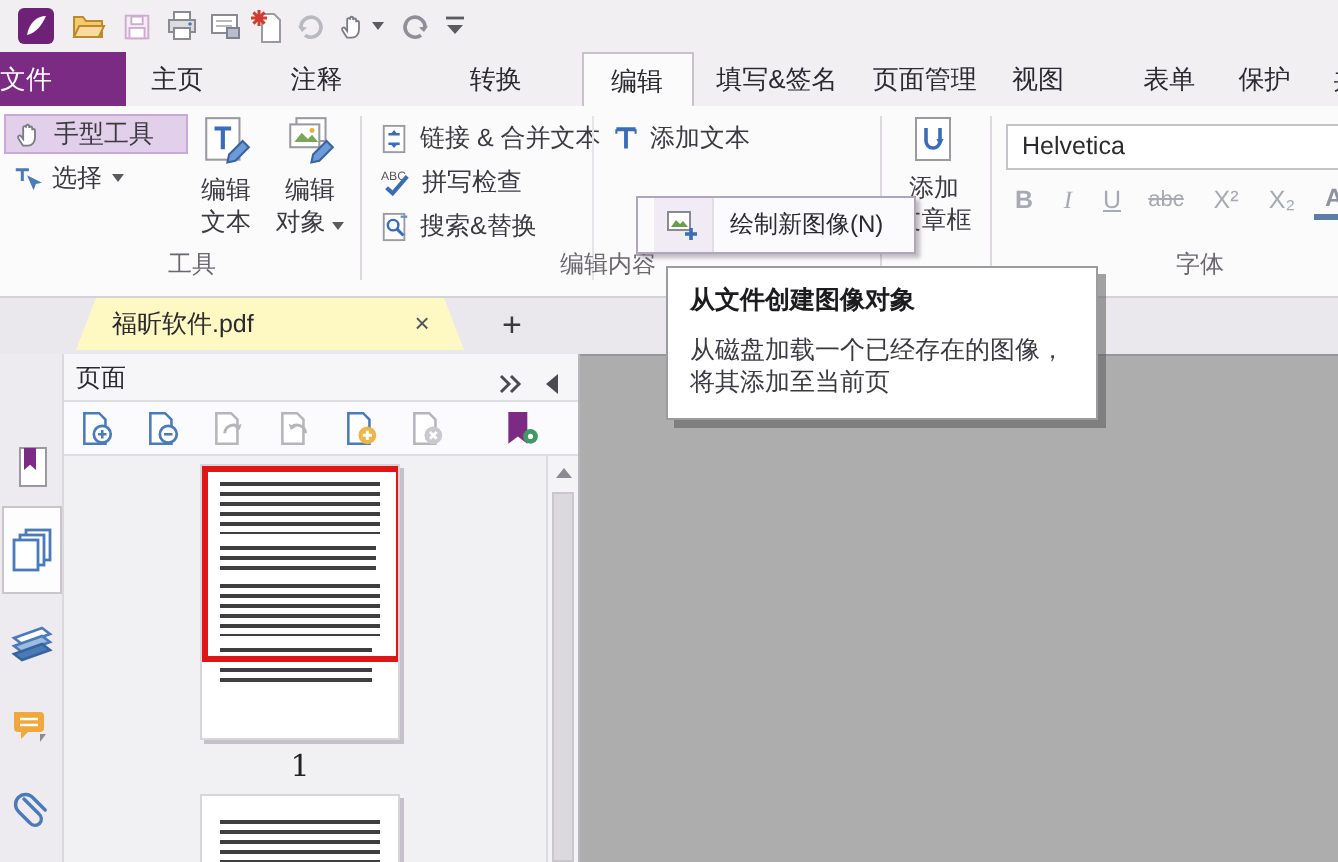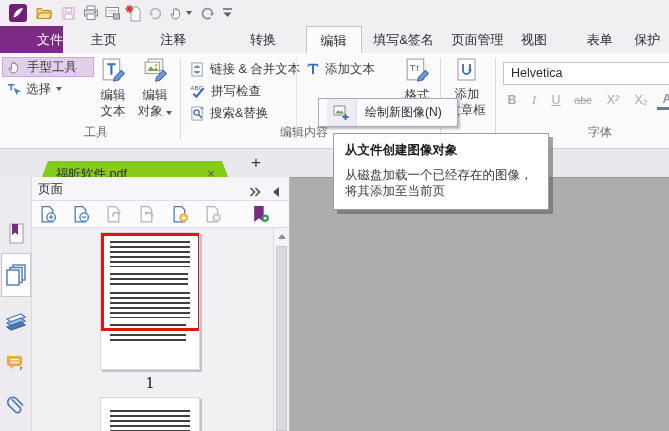--- a/index.html
+++ b/index.html
@@ -8,21 +8,21 @@
   #app{position:relative;width:669px;height:431px;overflow:hidden}
 
   
   .qat{position:absolute;left:0;top:0;width:669px;height:26px;background:#f2eff3}
   .qat .icon-btn{position:absolute;top:3px;width:20px;height:20px;display:flex;align-items:center;justify-content:center}
   .caret{display:inline-block;width:0;height:0;border-left:3.5px solid transparent;border-right:3.5px solid transparent;border-top:4px solid #5a5a62}
 
   
   .menubar{position:absolute;left:0;top:26px;width:669px;height:27px;background:#f2eff3;white-space:nowrap}
   .mtab{display:inline-block;height:27px;line-height:27px;color:#2b2a2e;vertical-align:top}
-  .mtab.file{background:#7c2b84;color:#fff;width:63px;text-align:right}
+  .mtab.file{background:#7c2b84;color:#fff;width:63px;text-align:left}
   .mtab.selected{background:#fcfbfc;border:1px solid #c7c3c9;border-bottom:none;width:56px;text-align:center}
 
   
   .ribbon{position:absolute;left:0;top:53px;width:669px;height:96px;background:#fcfbfc;border-bottom:1px solid #d5d1d8;overflow:hidden}
   .vsep{position:absolute;top:5px;height:82px;width:1px;background:#ddd9df}
   .ritem{position:absolute;height:20px;display:flex;align-items:center;gap:5px;font-size:12.5px;padding:0 4px;white-space:nowrap}
   .ritem.hl{background:#e2cfe9;border:1px solid #c9a9d8}
   .ritem.hl2{background:#e6d4ef;border:1px solid #b78bd1}
   .bigbtn{position:absolute;top:4px;width:40px;text-align:center;font-size:12.5px;line-height:16px}
   .bigbtn svg{display:block;margin:0 auto 3px auto}
@@ -32,21 +32,21 @@
   .fbtn{height:20px;display:flex;align-items:center;justify-content:center;color:#a7aab2;font-size:12.5px}
   .fbtn.b{width:18px;font-weight:bold}
   .fbtn.i{width:18px;font-style:italic;font-family:"Liberation Serif","DejaVu Serif",serif}
   .fbtn.u{width:18px;text-decoration:underline}
   .fbtn.st{width:28px;text-decoration:line-through;font-size:11px}
   .fbtn.sup,.fbtn.sub{width:24px}
   .fbtn.colA{width:20px;border-bottom:3px solid #5b7fa6;color:#8d93a0;font-weight:bold}
 
   
   .tabbar{position:absolute;left:0;top:149px;width:669px;height:28px;background:#eae8ec}
-  .doctab{position:absolute;left:38px;top:12px;width:194px;height:26px;background:#84cc16;clip-path:polygon(10px 0,184px 0,194px 26px,0 26px);font-size:12.5px;line-height:26px;color:#2b2a2e}
+  .doctab{position:absolute;left:38px;top:0;width:194px;height:26px;background:#fef9c3;clip-path:polygon(10px 0,184px 0,194px 26px,0 26px);font-size:12.5px;line-height:26px;color:#2b2a2e}
   .doctab .title{position:absolute;left:18px}
   .doctab .close{position:absolute;right:14px;top:0;width:14px;text-align:center;color:#55545a;font-size:13px}
   .newtab{position:absolute;left:246px;top:2px;width:20px;height:24px;text-align:center;font-size:17px;line-height:24px;color:#3b3a40}
 
   
   .main{position:absolute;left:0;top:177px;width:669px;height:254px;display:flex}
   .rail{position:relative;width:32px;height:254px;background:#edebef;border-right:1px solid #dbd8de;flex:none}
   .rail .ric{position:absolute;left:0;width:32px;height:30px;display:flex;align-items:center;justify-content:center}
   .rail .active-box{position:absolute;left:1px;top:76px;width:30px;height:44px;background:#fdfdfe;border:1px solid #c9c6cb}
   .panel{position:relative;width:258px;height:254px;background:#f1f0f2;border-right:1px solid #b9b6bc;flex:none}
@@ -147,21 +147,21 @@
     <div class="icon-btn" style="left:220px;width:14px">
       <svg width="9" height="10" viewBox="0 0 9 10">
           <path d="M0 1h9" stroke="#5a5a62" stroke-width="1.4"></path>
           <path d="M0.5 4.5h8L4.5 9z" fill="#5a5a62"></path>
         </svg>
     </div>
   </div>
 
   <div class="menubar">
     <span class="mtab file">文件</span>
-    <span class="mtab" style="margin-left:24px">主页</span>
+    <span class="mtab" style="margin-left:9px">主页</span>
     <span class="mtab" style="margin-left:40px">注释</span>
     <span class="mtab" style="margin-left:60px">转换</span>
     <span class="mtab selected" style="margin-left:26px">编辑</span>
     <span class="mtab" style="margin-left:8px">填写&amp;签名</span>
     <span class="mtab" style="margin-left:14px">页面管理</span>
     <span class="mtab" style="margin-left:14px">视图</span>
     <span class="mtab" style="margin-left:36px">表单</span>
     <span class="mtab" style="margin-left:18px">保护</span>
     <span class="mtab" style="margin-left:18px">共享</span>
     
@@ -235,28 +235,20 @@
 
     <div class="vsep" style="left:296px;background:#e7e4e9"></div>
 
     <div class="ritem" style="left:302px;top:6px;width:92px">
       <svg width="14" height="14" viewBox="0 0 16 16">
           <path d="M2.5 3h11M8 3v11" stroke="#3a6db5" stroke-width="2.2"></path>
           <path d="M2.5 3v2.5M13.5 3v2.5" stroke="#3a6db5" stroke-width="1.2"></path>
         </svg>
       <span>添加文本</span>
     </div>
-    <div class="bigbtn" style="left:398px;width:38px">
-      <svg width="27" height="27" viewBox="0 0 26 26">
-          <rect x="3" y="2" width="16" height="20" fill="#fff" stroke="#9a9aa2"></rect>
-          <text x="5.5" y="13" font-size="9" fill="#4a6a96" font-family="Liberation Sans, sans-serif">Tт</text>
-          <path d="M14 19.5l6.5-6.5 3 3-6.5 6.5-3.8.8z" fill="#6c9bd8" stroke="#38639f"></path>
-        </svg>
-      <div><span>格式</span></div>
-    </div>
     <div class="glabel" style="left:178px;top:71px;width:252px">编辑内容</div>
 
     <div class="vsep" style="left:440px"></div>
 
     <div class="bigbtn" style="left:444px;width:46px">
       <svg width="26" height="26" viewBox="0 0 26 26">
           <rect x="4" y="2" width="17" height="21" fill="#fff" stroke="#9a9aa2"></rect>
           <path d="M9 7v6.5a3.5 3.5 0 0 0 7 0V7" fill="none" stroke="#3a6db5" stroke-width="1.8"></path>
           <path d="M14.2 12.5h3.6L16 16z" fill="#3a6db5"></path>
         </svg>

